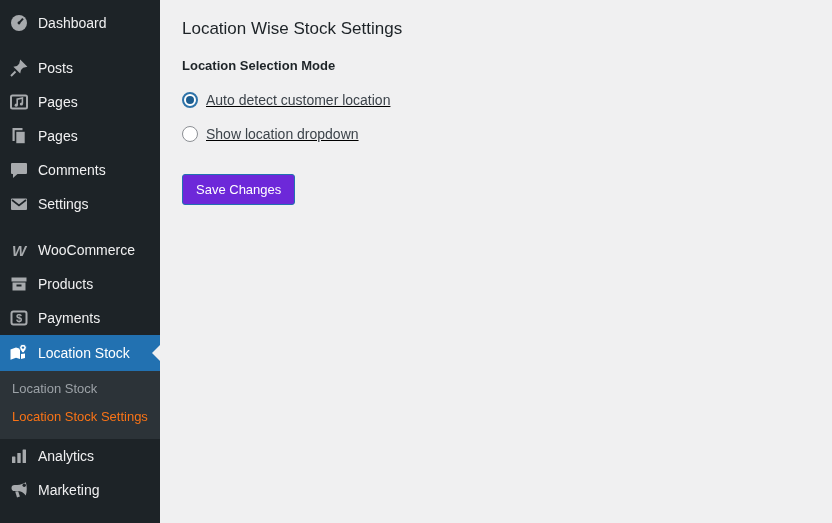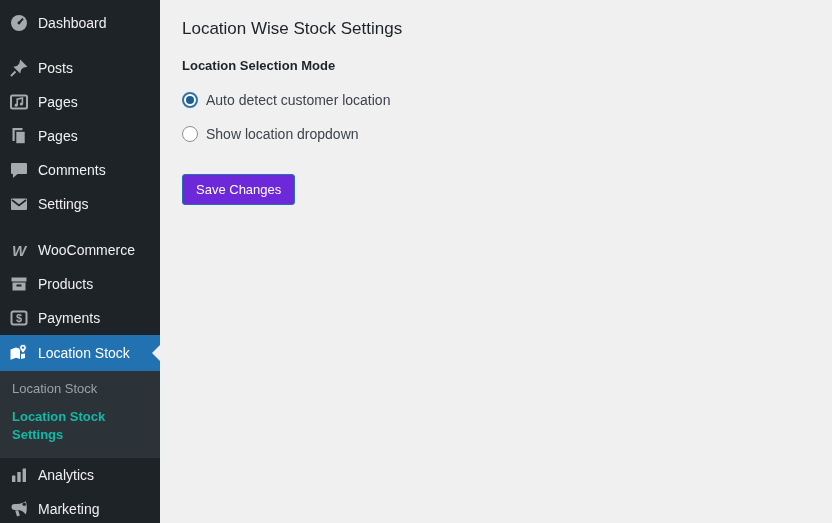--- a/index.html
+++ b/index.html
@@ -62,22 +62,22 @@
     padding: 4px 0 8px;
   }
   .submenu-item {
     padding: 5px 12px;
     font-size: 13px;
     line-height: 1.4;
     color: #9ca2a7;
     cursor: pointer;
   }
   .submenu-item.current {
-    color: #14b8a6;
-    font-weight: bold;
+    color: #f97316;
+    font-weight: normal;
   }
   .woo-w {
     font-weight: bold;
     font-style: italic;
     font-size: 15px;
     line-height: 1;
   }
 
   
   .content {
@@ -98,20 +98,21 @@
     font-weight: 600;
     line-height: 1.3;
     color: #1d2327;
   }
   .radio-row {
     margin-top: 16px;
     display: flex;
     align-items: center;
     height: 18px;
     gap: 8px;
+    text-decoration: underline;
   }
   .radio-row input[type="radio"] {
     appearance: none;
     -webkit-appearance: none;
     width: 16px; height: 16px;
     border: 1px solid #8c8f94;
     border-radius: 50%;
     background: #fff;
     margin: 0;
     position: relative;

